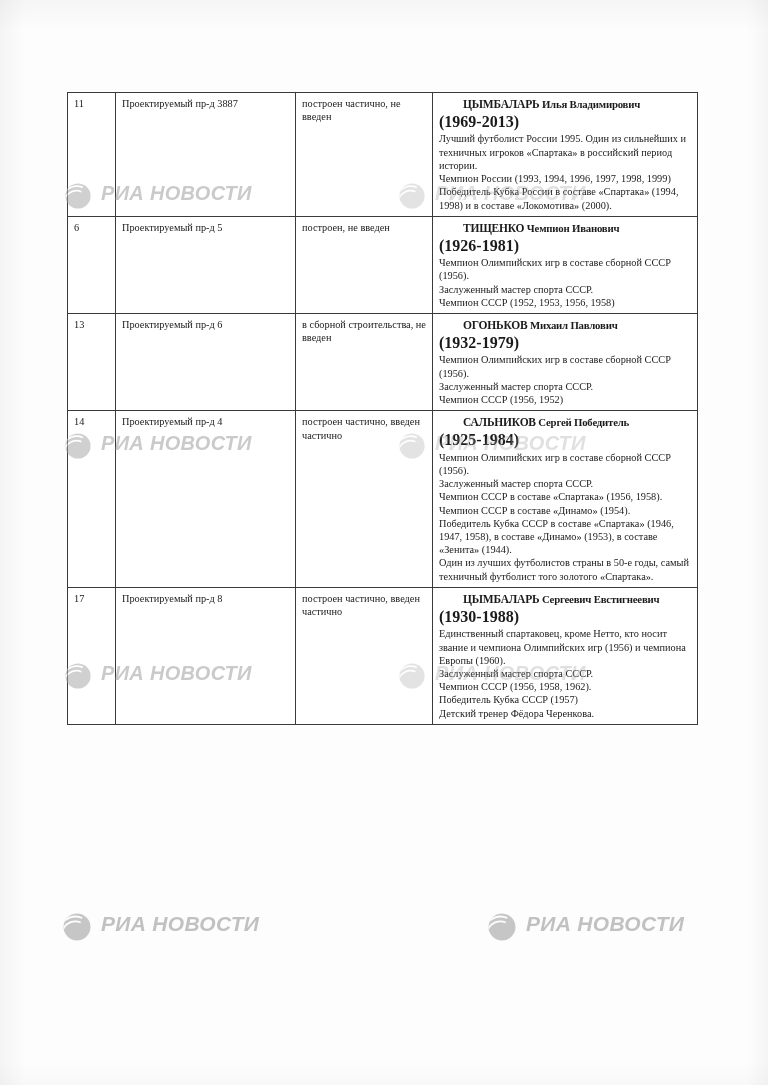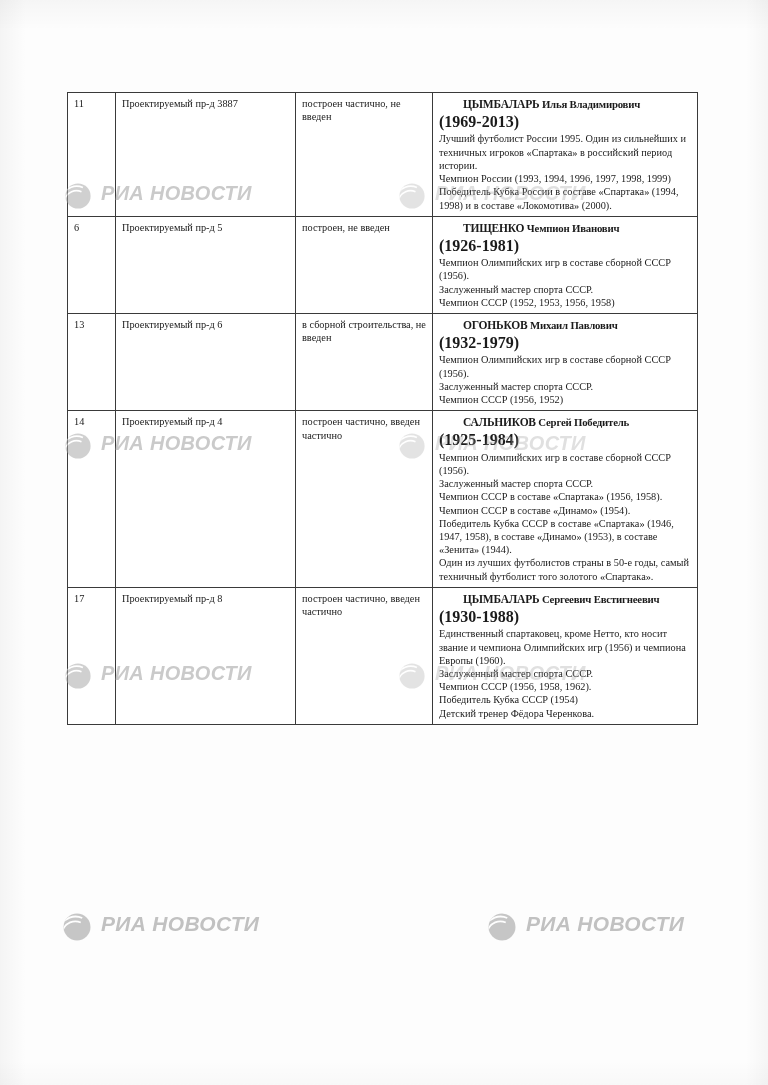--- a/index.html
+++ b/index.html
@@ -182,21 +182,21 @@
       <tr>
         <td class="cell-num">17</td>
         <td class="cell-name">Проектируемый пр-д 8</td>
         <td class="cell-state">построен частично, введен частично</td>
         <td class="cell-info">
           <span class="person-name"><span class="person-surname">ЦЫМБАЛАРЬ</span> <span>Сергеевич Евстигнеевич</span></span>
           <span class="person-years bio-line">(1930-1988)</span>
           <span class="bio-block">Единственный спартаковец, кроме Нетто, кто носит звание и чемпиона Олимпийских игр (1956) и чемпиона Европы (1960).</span>
           <span class="bio-block">Заслуженный мастер спорта СССР.</span>
           <span class="bio-block">Чемпион СССР (1956, 1958, 1962).</span>
-          <span class="bio-block">Победитель Кубка СССР (1954)</span>
+          <span class="bio-block">Победитель Кубка СССР (1957)</span>
           <span class="bio-block">Детский тренер Фёдора Черенкова.</span>
         </td>
       </tr>
 
     </tbody>
   </table>
 
   <div class="watermark wm-a">
     <span class="wm-logo">
       <svg width="28" height="28" viewBox="0 0 40 40">

